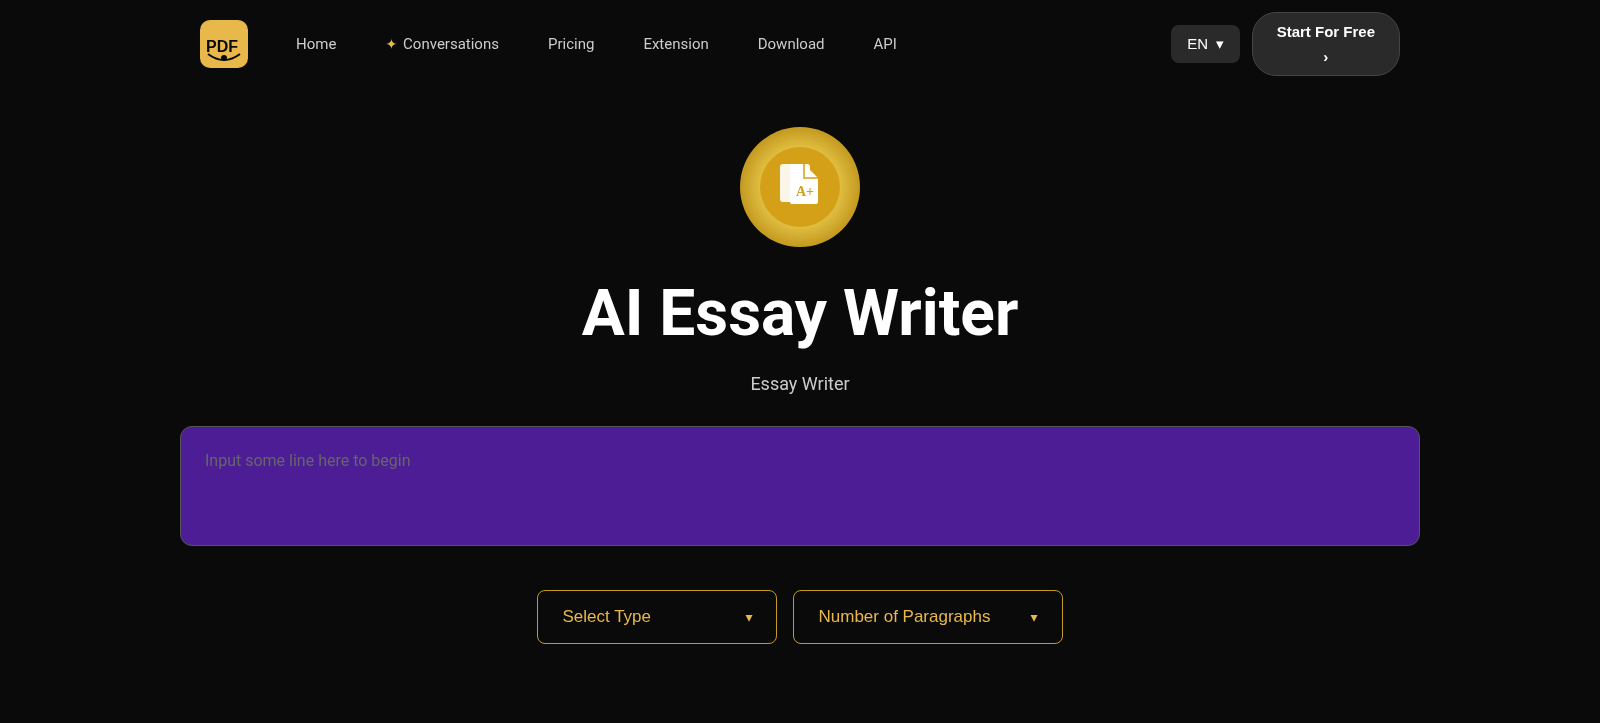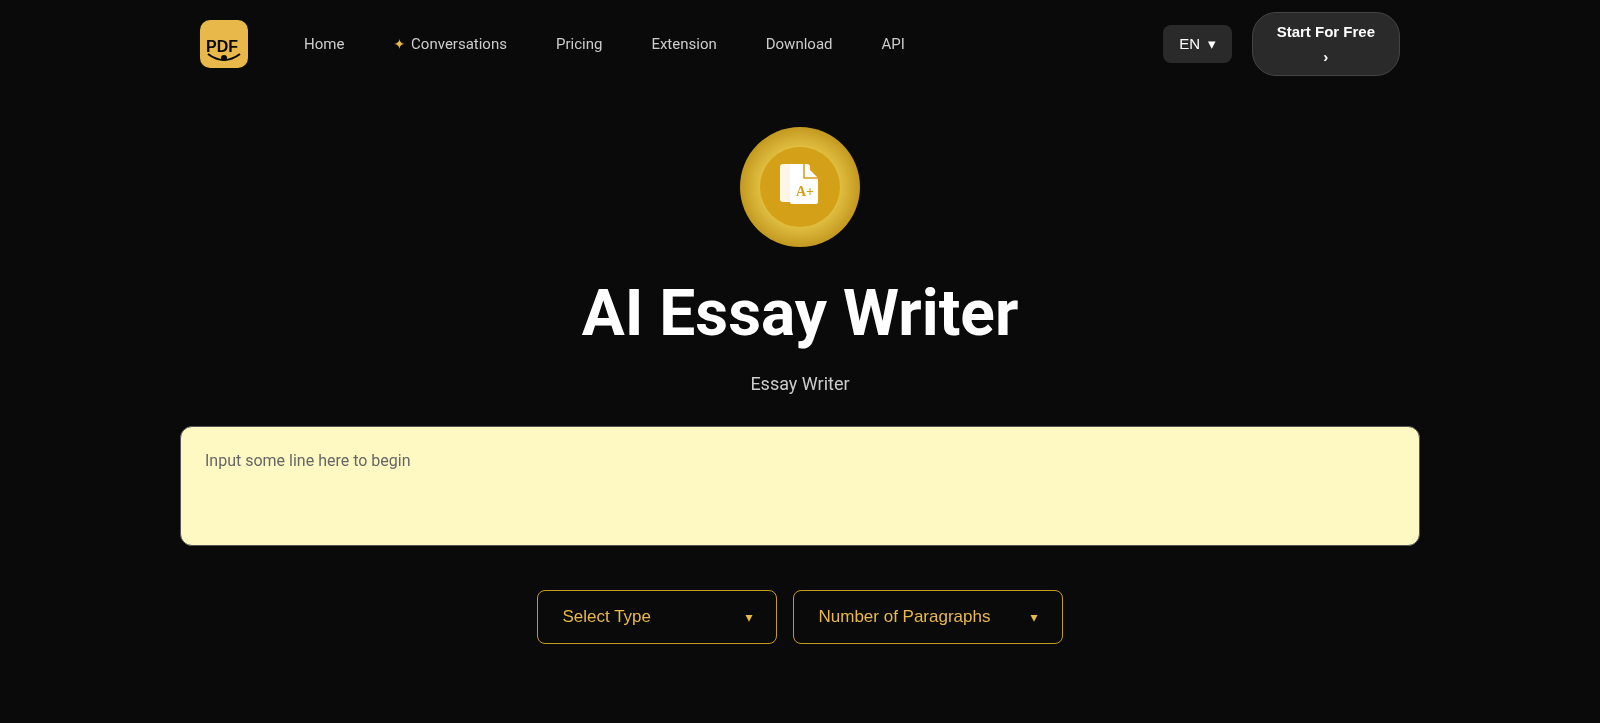--- a/index.html
+++ b/index.html
@@ -33,21 +33,21 @@
       align-items: center;
       gap: 8px;
       width: 100%;
       max-width: 1200px;
       justify-content: center;
     }
 
     .logo-container {
       display: flex;
       align-items: flex-start;
-      margin-right: 32px;
+      margin-right: 24px;
     }
 
     .logo-icon {
       width: 48px;
       height: 48px;
     }
 
     .nav-links {
       display: flex;
       align-items: center;
@@ -69,21 +69,21 @@
     }
 
     .conversations-icon {
       color: #e8b84b;
       font-size: 14px;
     }
 
     .nav-right {
       display: flex;
       align-items: center;
-      gap: 20px;
+      gap: 12px;
       margin-left: 44px;
       padding-left: 34px;
     }
 
     .lang-btn {
       display: flex;
       align-items: center;
       gap: 8px;
       background-color: #2a2a2a;
       border: none;
@@ -161,21 +161,21 @@
 
     
     .input-container {
       width: 100%;
       max-width: 1240px;
       margin: 8px 0;
     }
 
     .main-textarea {
       width: 100%;
-      background-color: #fef9c3;
+      background-color: #4c1d95;
       border: 1.5px solid #555;
       border-radius: 12px;
       color: #888;
       font-size: 16px;
       padding: 24px;
       resize: none;
       height: 120px;
       outline: none;
       font-family: inherit;
     }

